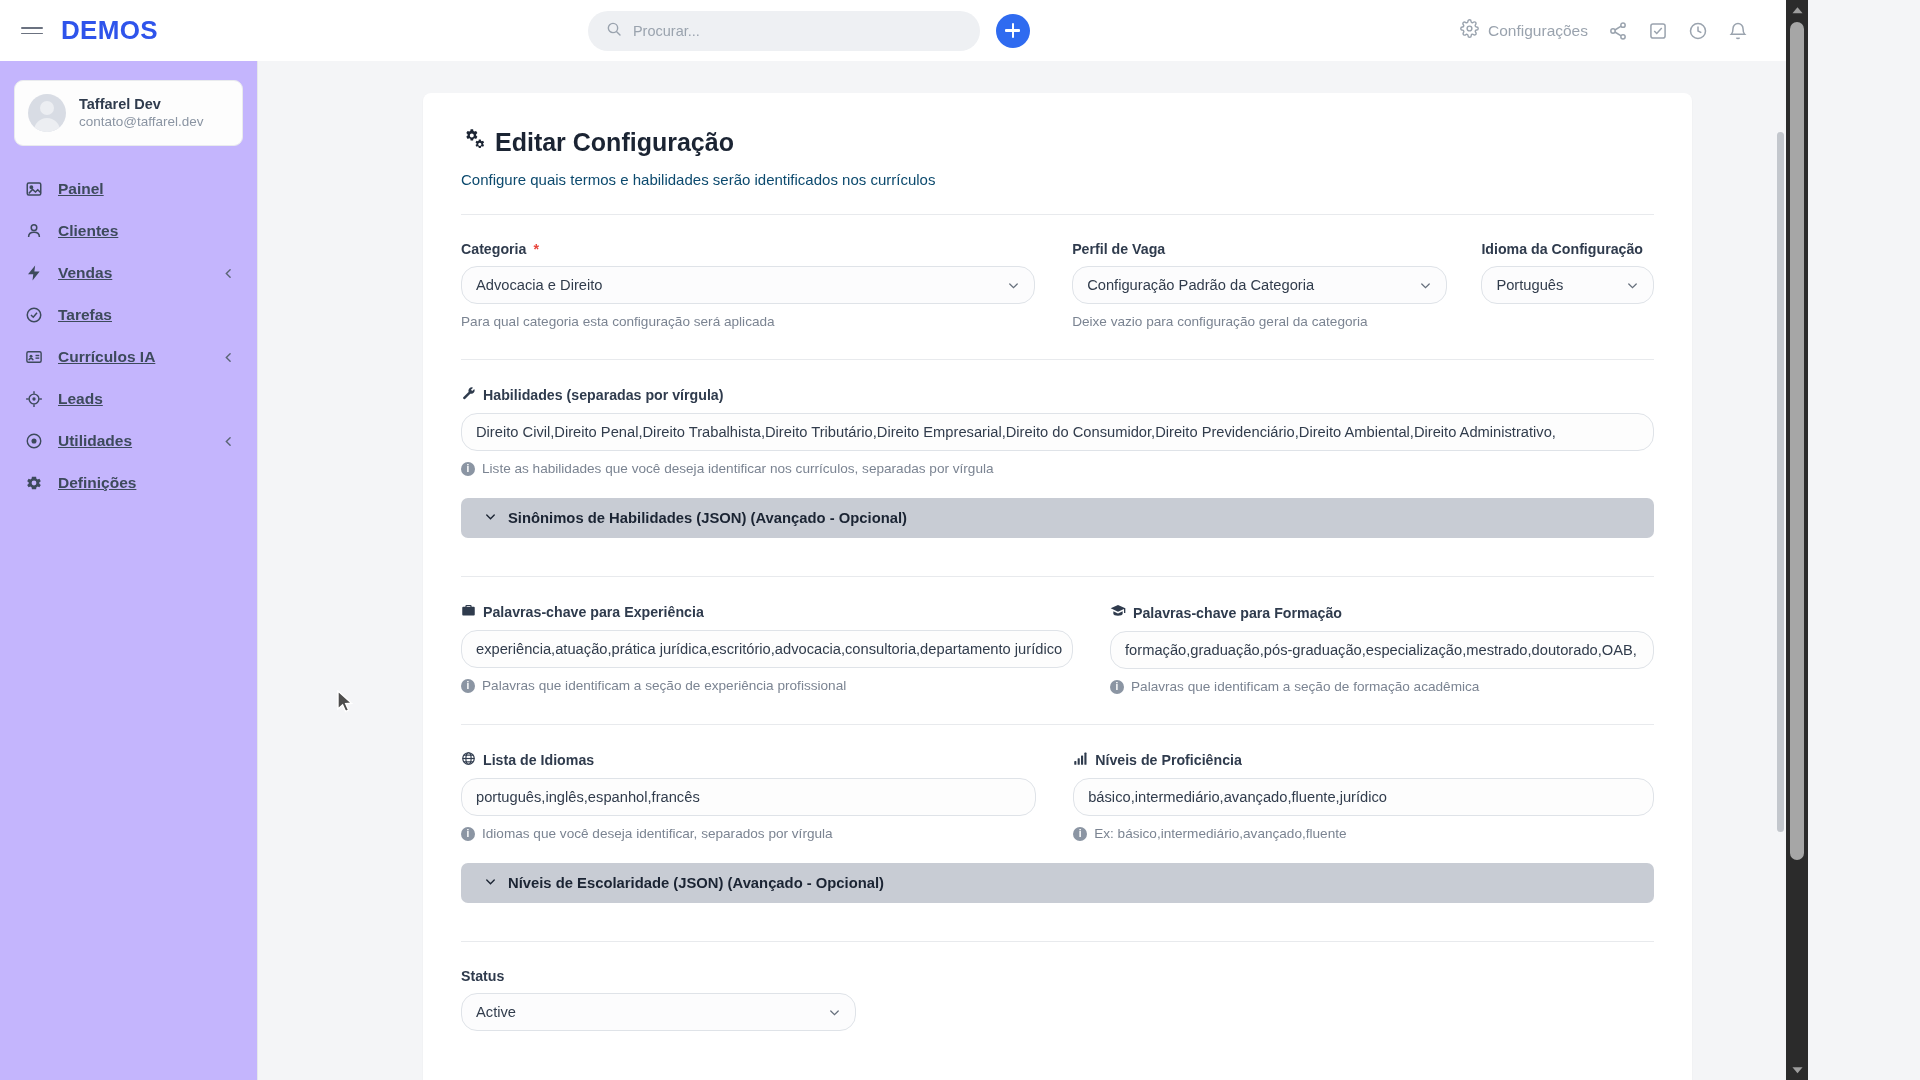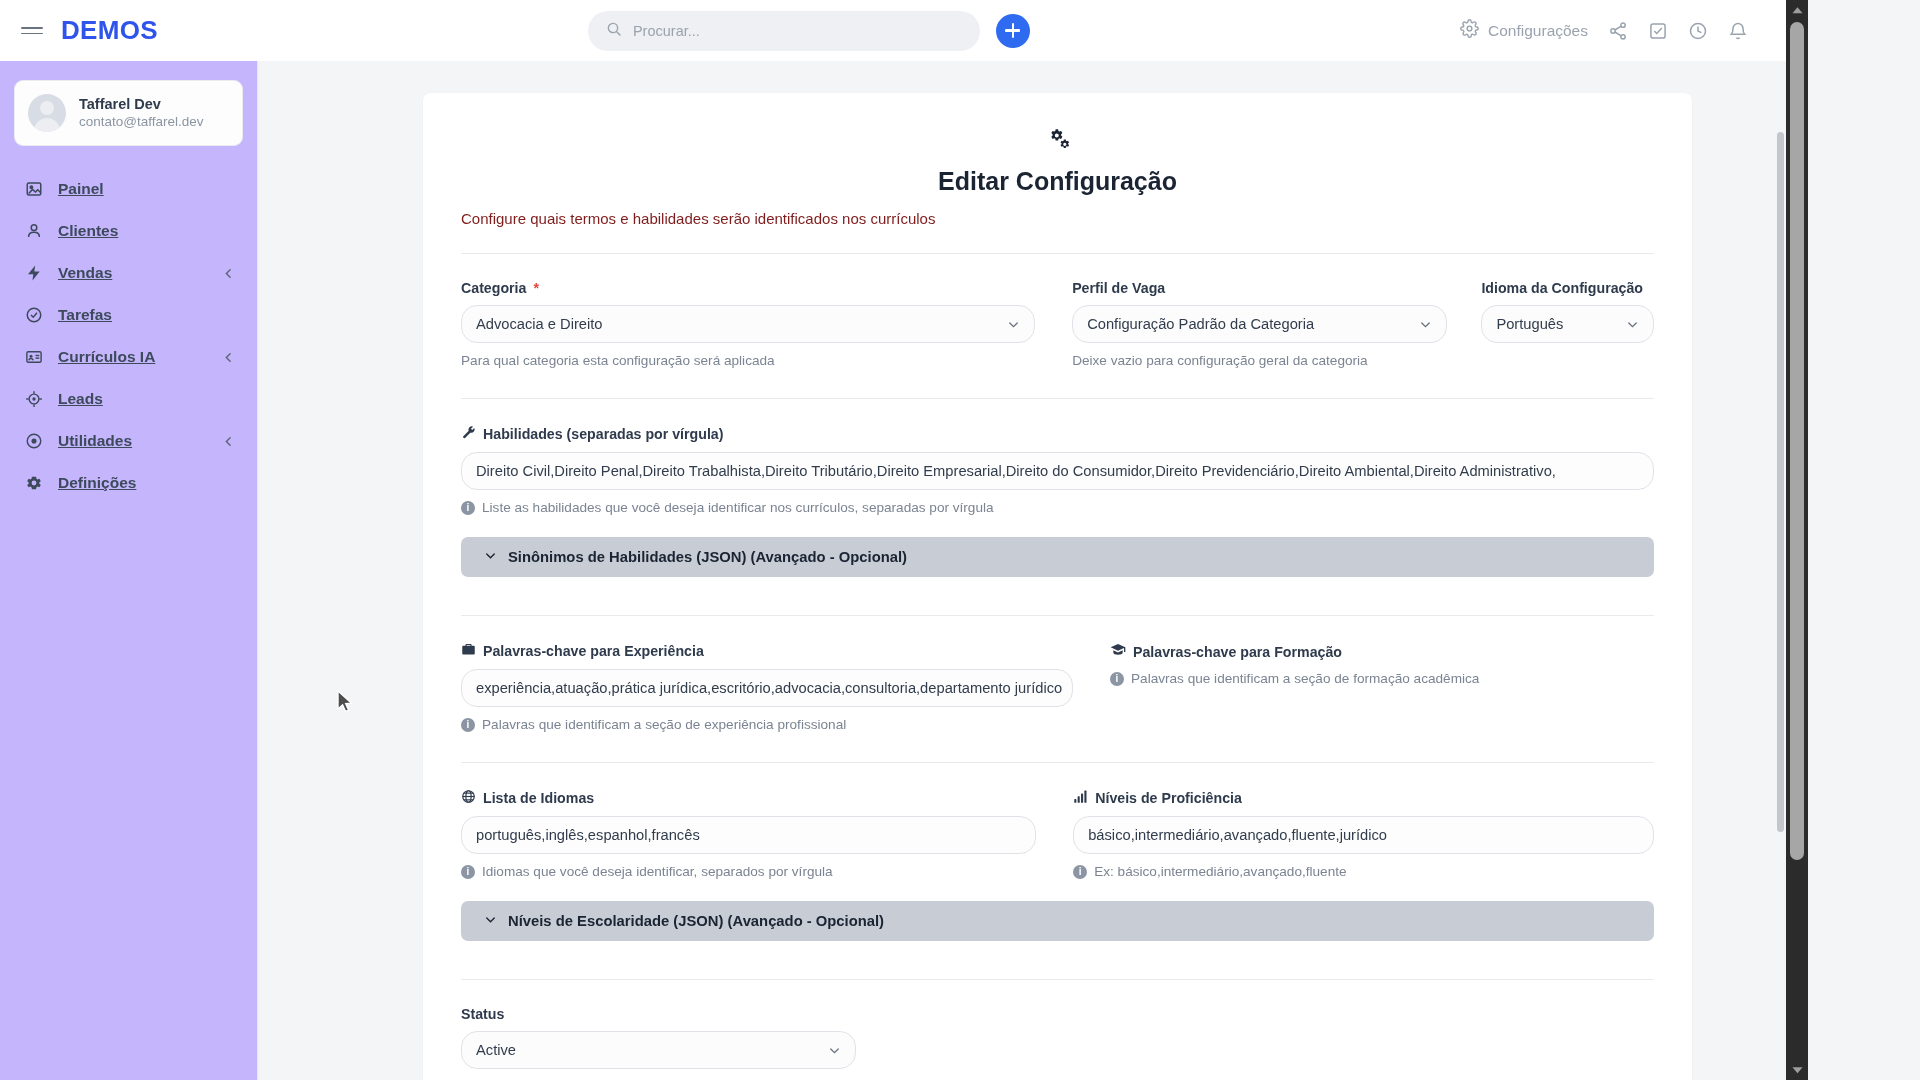--- a/index.html
+++ b/index.html
@@ -87,23 +87,23 @@
   .main { flex: 1; overflow: hidden; position: relative; background: #f4f5f7; padding: 0; }
   .card {
     background: #ffffff; border-radius: 8px;
     margin: 32px 116px 0 165px;
     padding: 34px 38px 40px 38px;
     box-shadow: 0 1px 2px rgba(16,24,40,.05);
     min-height: 1100px;
   }
   .page-title {
     font-size: 25px; font-weight: bold; color: #1b2433;
-    display: flex; align-items: center; gap: 10px; margin-bottom: 14px; flex-direction: column;
-  }
-  .page-sub { font-size: 15px; color: #7f1d1d; margin-bottom: 26px; }
+    display: flex; align-items: center; gap: 10px; margin-bottom: 14px;
+  }
+  .page-sub { font-size: 15px; color: #0c4a6e; margin-bottom: 26px; }
   .hr { height: 1px; background: #e8eaed; margin: 0 0 26px 0; }
 
   .row { display: flex; gap: 0; margin-bottom: 0; }
   .field { margin-bottom: 0; }
   .flabel {
     font-size: 14.2px; font-weight: bold; color: #2f3b4d; margin-bottom: 9px;
     display: flex; align-items: center; gap: 7px;
   }
   .req { color: #e8453c; font-weight: bold; }
   .ctl {
@@ -448,20 +448,23 @@
 
           <div class="field" style="width:618px;margin-left:37px;">
             <div class="flabel">
               <span>
                 <svg width="16" height="16" viewBox="0 0 24 24" fill="#2f3b4d">
                   <path d="M12 3 1 8l11 5 9-4.1V15h2V8zM5 12.4V16c0 1.7 3.1 3 7 3s7-1.3 7-3v-3.6l-7 3.2z"></path>
                 </svg>
               </span>
               <span>Palavras-chave para Formação</span>
             </div>
+            <div class="ctl input">
+              <span>formação,graduação,pós-graduação,especialização,mestrado,doutorado,OAB,</span>
+            </div>
             <div class="fhelp">
               <i class="info-ico">i</i>
               <span>Palavras que identificam a seção de formação acadêmica</span>
             </div>
           </div>
         </div>
 
         <div class="hr" style="margin:30px 0 26px 0;"></div>
 
         <div class="row">

